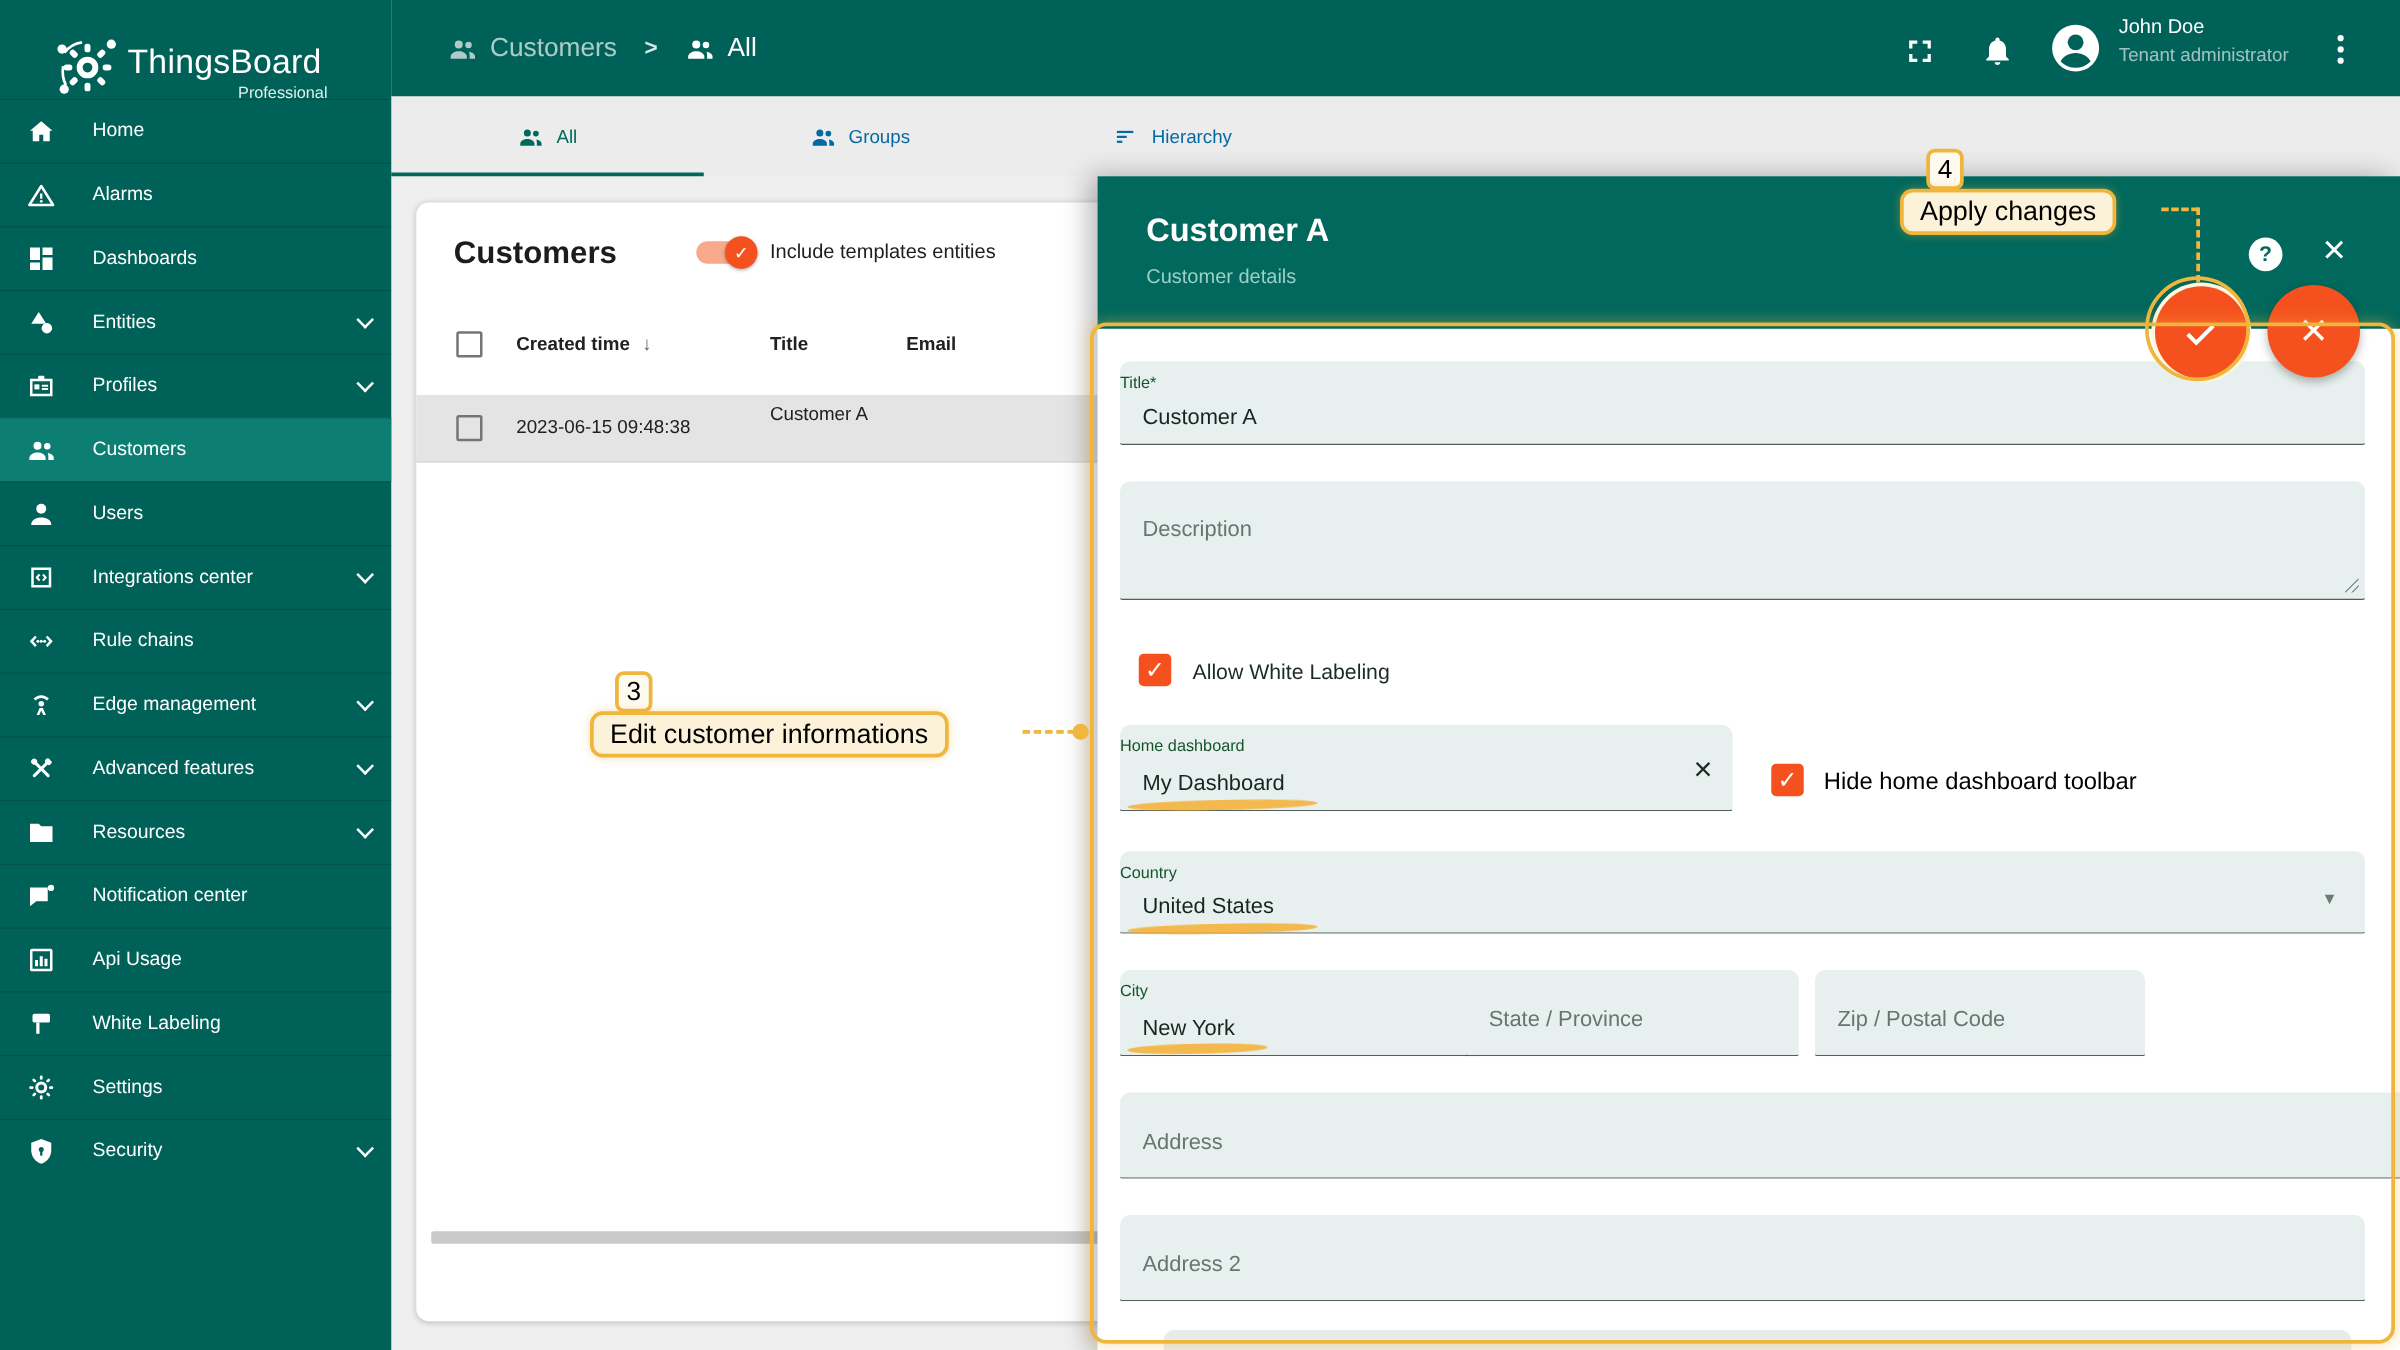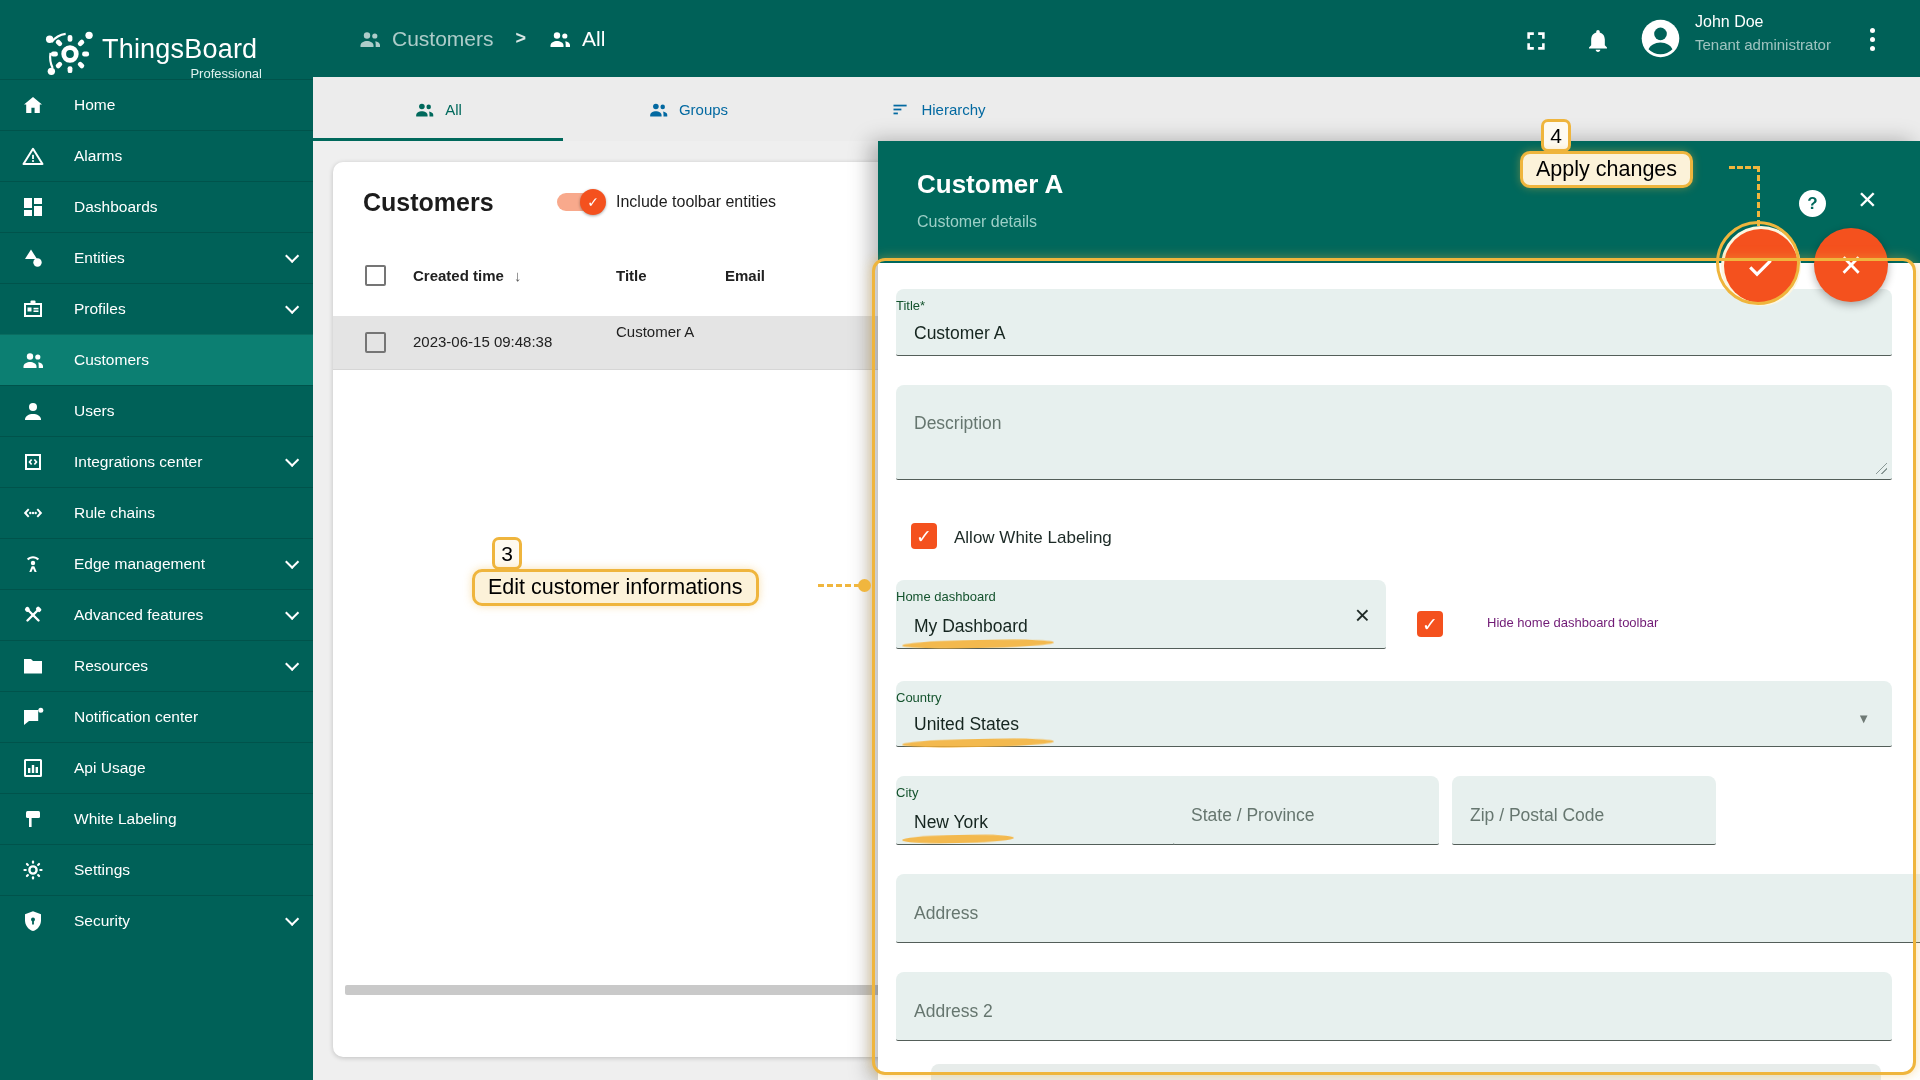--- a/index.html
+++ b/index.html
@@ -99,21 +99,21 @@
   .f-zip { left:574px; top:635px; width:264px; height:69px; }
   .ph-only .fld-input { bottom:16px; }
   .f-address { left:18px; top:733px; width:1084px; height:69px; }
   .f-address2 { left:18px; top:831px; width:996px; height:69px; }
   .f-partial { position:absolute; left:53px; top:923px; width:950px; height:16px; background:#e7ecea; border-radius:8px 8px 0 0; }
 
   .cbox { position:absolute; width:26px; height:26px; background:#f4511e; border-radius:4px; color:#fff; font-size:19px; display:flex; align-items:center; justify-content:center; cursor:pointer; }
   .cb-awl { left:33px; top:382px; }
   .cb-awl-label { position:absolute; left:76px; top:387px; font-size:17px; color:#1c2a26; }
   .cb-hide { left:539px; top:470px; }
-  .cb-hide-label { position:absolute; left:581px; top:474px; font-size:13px; color:#701a75;margin-left:28px; }
+  .cb-hide-label { position:absolute; left:581px; top:474px; font-size:19px; color:#000000; }
 
   .marker { position:absolute; height:8px; background:#f6b033; border-radius:50% / 60%; opacity:.85; filter:blur(.6px); transform:rotate(-1.2deg); }
   .mk-dash { left:24px; top:499px; width:152px; }
   .mk-country { left:24px; top:598px; width:152px; }
   .mk-city { left:24px; top:694px; width:112px; }
 
   
   .amber-rect { position:absolute; left:872px; top:258px; width:1044px; height:817px; border:3px solid #efb53d; border-radius:13px; box-shadow:0 0 12px rgba(239,181,61,.45); z-index:40; pointer-events:none; }
   .ann-num { position:absolute; width:30px; height:33px; background:#fefaf0; border:3px solid #efb53d; border-radius:7px; display:flex; align-items:center; justify-content:center; font-size:21px; color:#000; z-index:50; }
   .ann-label { position:absolute; height:37px; background:#fcf2d9; border:3px solid #efb53d; border-radius:10px; display:flex; align-items:center; padding:0 13px; font-size:21.5px; color:#000; white-space:nowrap; z-index:50; box-shadow:0 0 8px rgba(239,181,61,.4); }
@@ -413,21 +413,21 @@
         </svg>
       <span>Hierarchy</span>
     </div>
   </div>
 
   <section class="card">
     <h1 class="card-title">Customers</h1>
     <span class="toggle">
       <span class="toggle-thumb">✓</span>
     </span>
-    <span class="toggle-label">Include toolbar entities</span>
+    <span class="toggle-label">Include templates entities</span>
 
     <span class="chk th-check"></span>
     <span class="col-head ch-created"><span>Created time</span><span class="sort-arrow">↓</span></span>
     <span class="col-head ch-title">Title</span>
     <span class="col-head ch-email">Email</span>
 
     <div class="row">
       <span class="chk row-check"></span>
       <span class="cell-created">2023-06-15 09:48:38</span>
       <span class="cell-title">Customer A</span>

